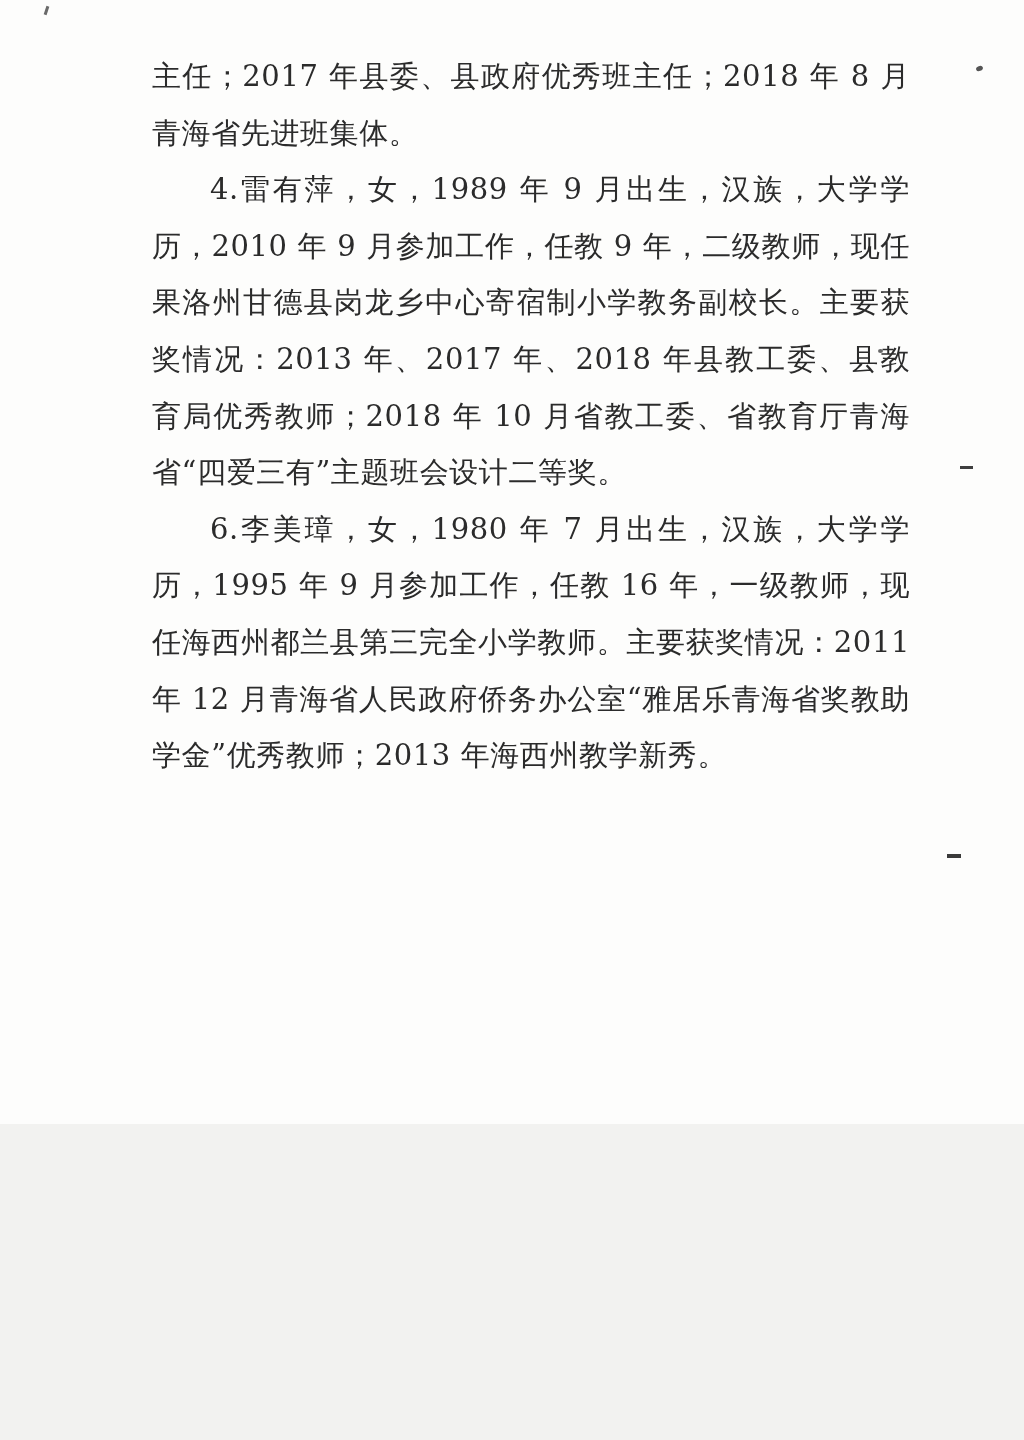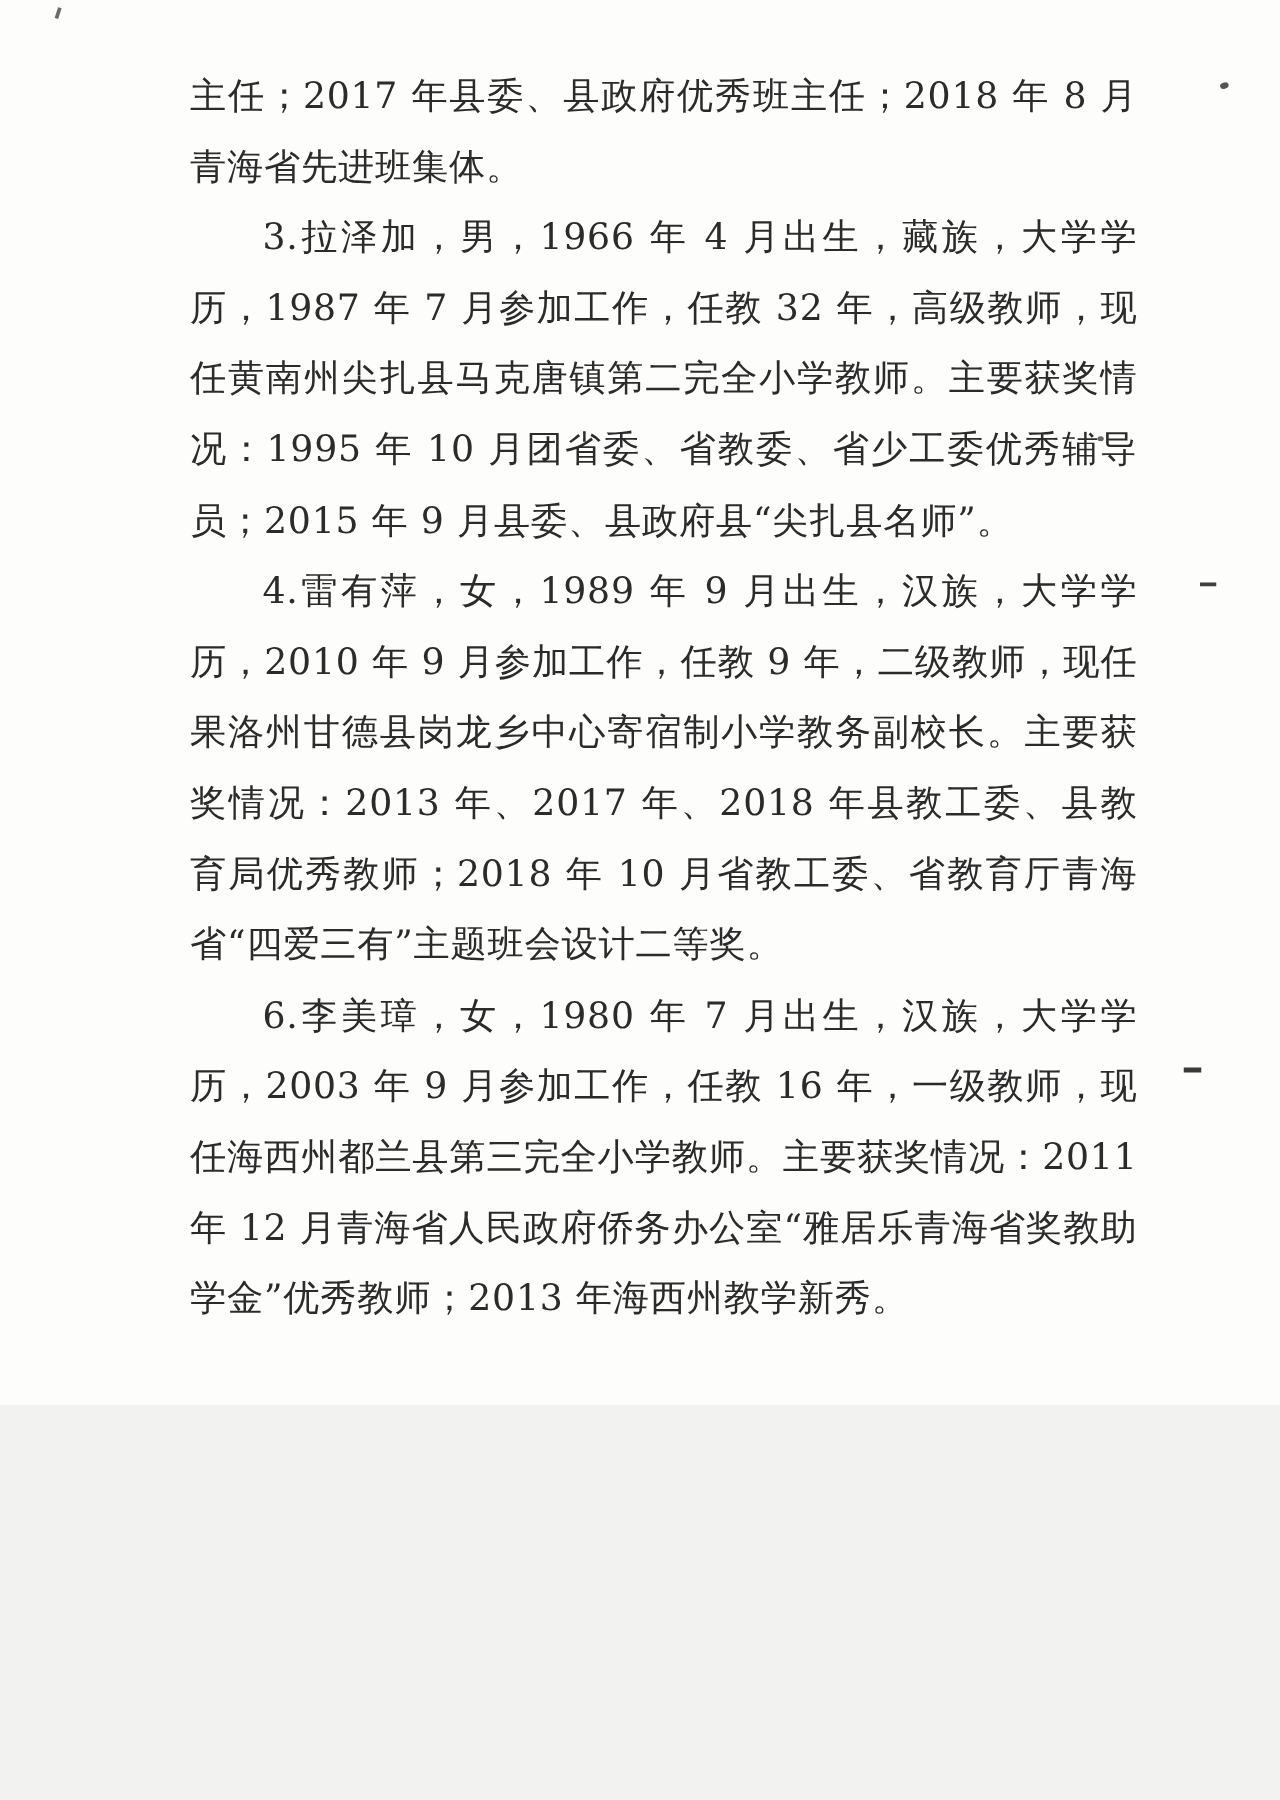--- a/index.html
+++ b/index.html
@@ -74,23 +74,22 @@
   <div class="artifact a1"></div>
   <div class="artifact a2"></div>
   <div class="artifact a3"></div>
   <div class="artifact a4"></div>
   <div class="artifact a5"></div>
   <div class="artifact a6"></div>
   <div class="artifact a7"></div>
 
   <main class="text-block">
     <p class="para noindent">主任；2017 年县委、县政府优秀班主任；2018 年 8 月青海省先进班集体。</p>
-    <p class="para">3.拉泽加，男，1966 年 4 月出生，藏族，大学学历，1987 年 7 月参加工作，任教 32 年，高级教师，现任黄南州尖扎县马克唐镇第二完全小学教师。主要获奖情况：1995 年 10 月团省委、省教委、省少工委优秀辅导员；2015 年 9 月县委、县政府县“尖扎县名师”。</p>
     <p class="para">4.雷有萍，女，1989 年 9 月出生，汉族，大学学历，2010 年 9 月参加工作，任教 9 年，二级教师，现任果洛州甘德县岗龙乡中心寄宿制小学教务副校长。主要获奖情况：2013 年、2017 年、2018 年县教工委、县教育局优秀教师；2018 年 10 月省教工委、省教育厅青海省“四爱三有”主题班会设计二等奖。</p>
-    <p class="para">6.李美璋，女，1980 年 7 月出生，汉族，大学学历，2003 年 9 月参加工作，任教 16 年，一级教师，现任海西州都兰县第三完全小学教师。主要获奖情况：2011 年 12 月青海省人民政府侨务办公室“雅居乐青海省奖教助学金”优秀教师；2013 年海西州教学新秀。</p>
+    <p class="para">6.李美璋，女，1980 年 7 月出生，汉族，大学学历，1995 年 9 月参加工作，任教 16 年，一级教师，现任海西州都兰县第三完全小学教师。主要获奖情况：2011 年 12 月青海省人民政府侨务办公室“雅居乐青海省奖教助学金”优秀教师；2013 年海西州教学新秀。</p>
   </main>
 
   <div class="page-number">- 2 -</div>
 
   <div class="footer">
     <svg class="qr" id="qr-svg" width="66" height="63" viewBox="0 0 21 21" shape-rendering="crispEdges">
         <rect x="0" y="0" width="1" height="1" fill="#1a1a1a"></rect>
         <rect x="1" y="0" width="1" height="1" fill="#1a1a1a"></rect>
         <rect x="2" y="0" width="1" height="1" fill="#1a1a1a"></rect>
         <rect x="3" y="0" width="1" height="1" fill="#1a1a1a"></rect>

